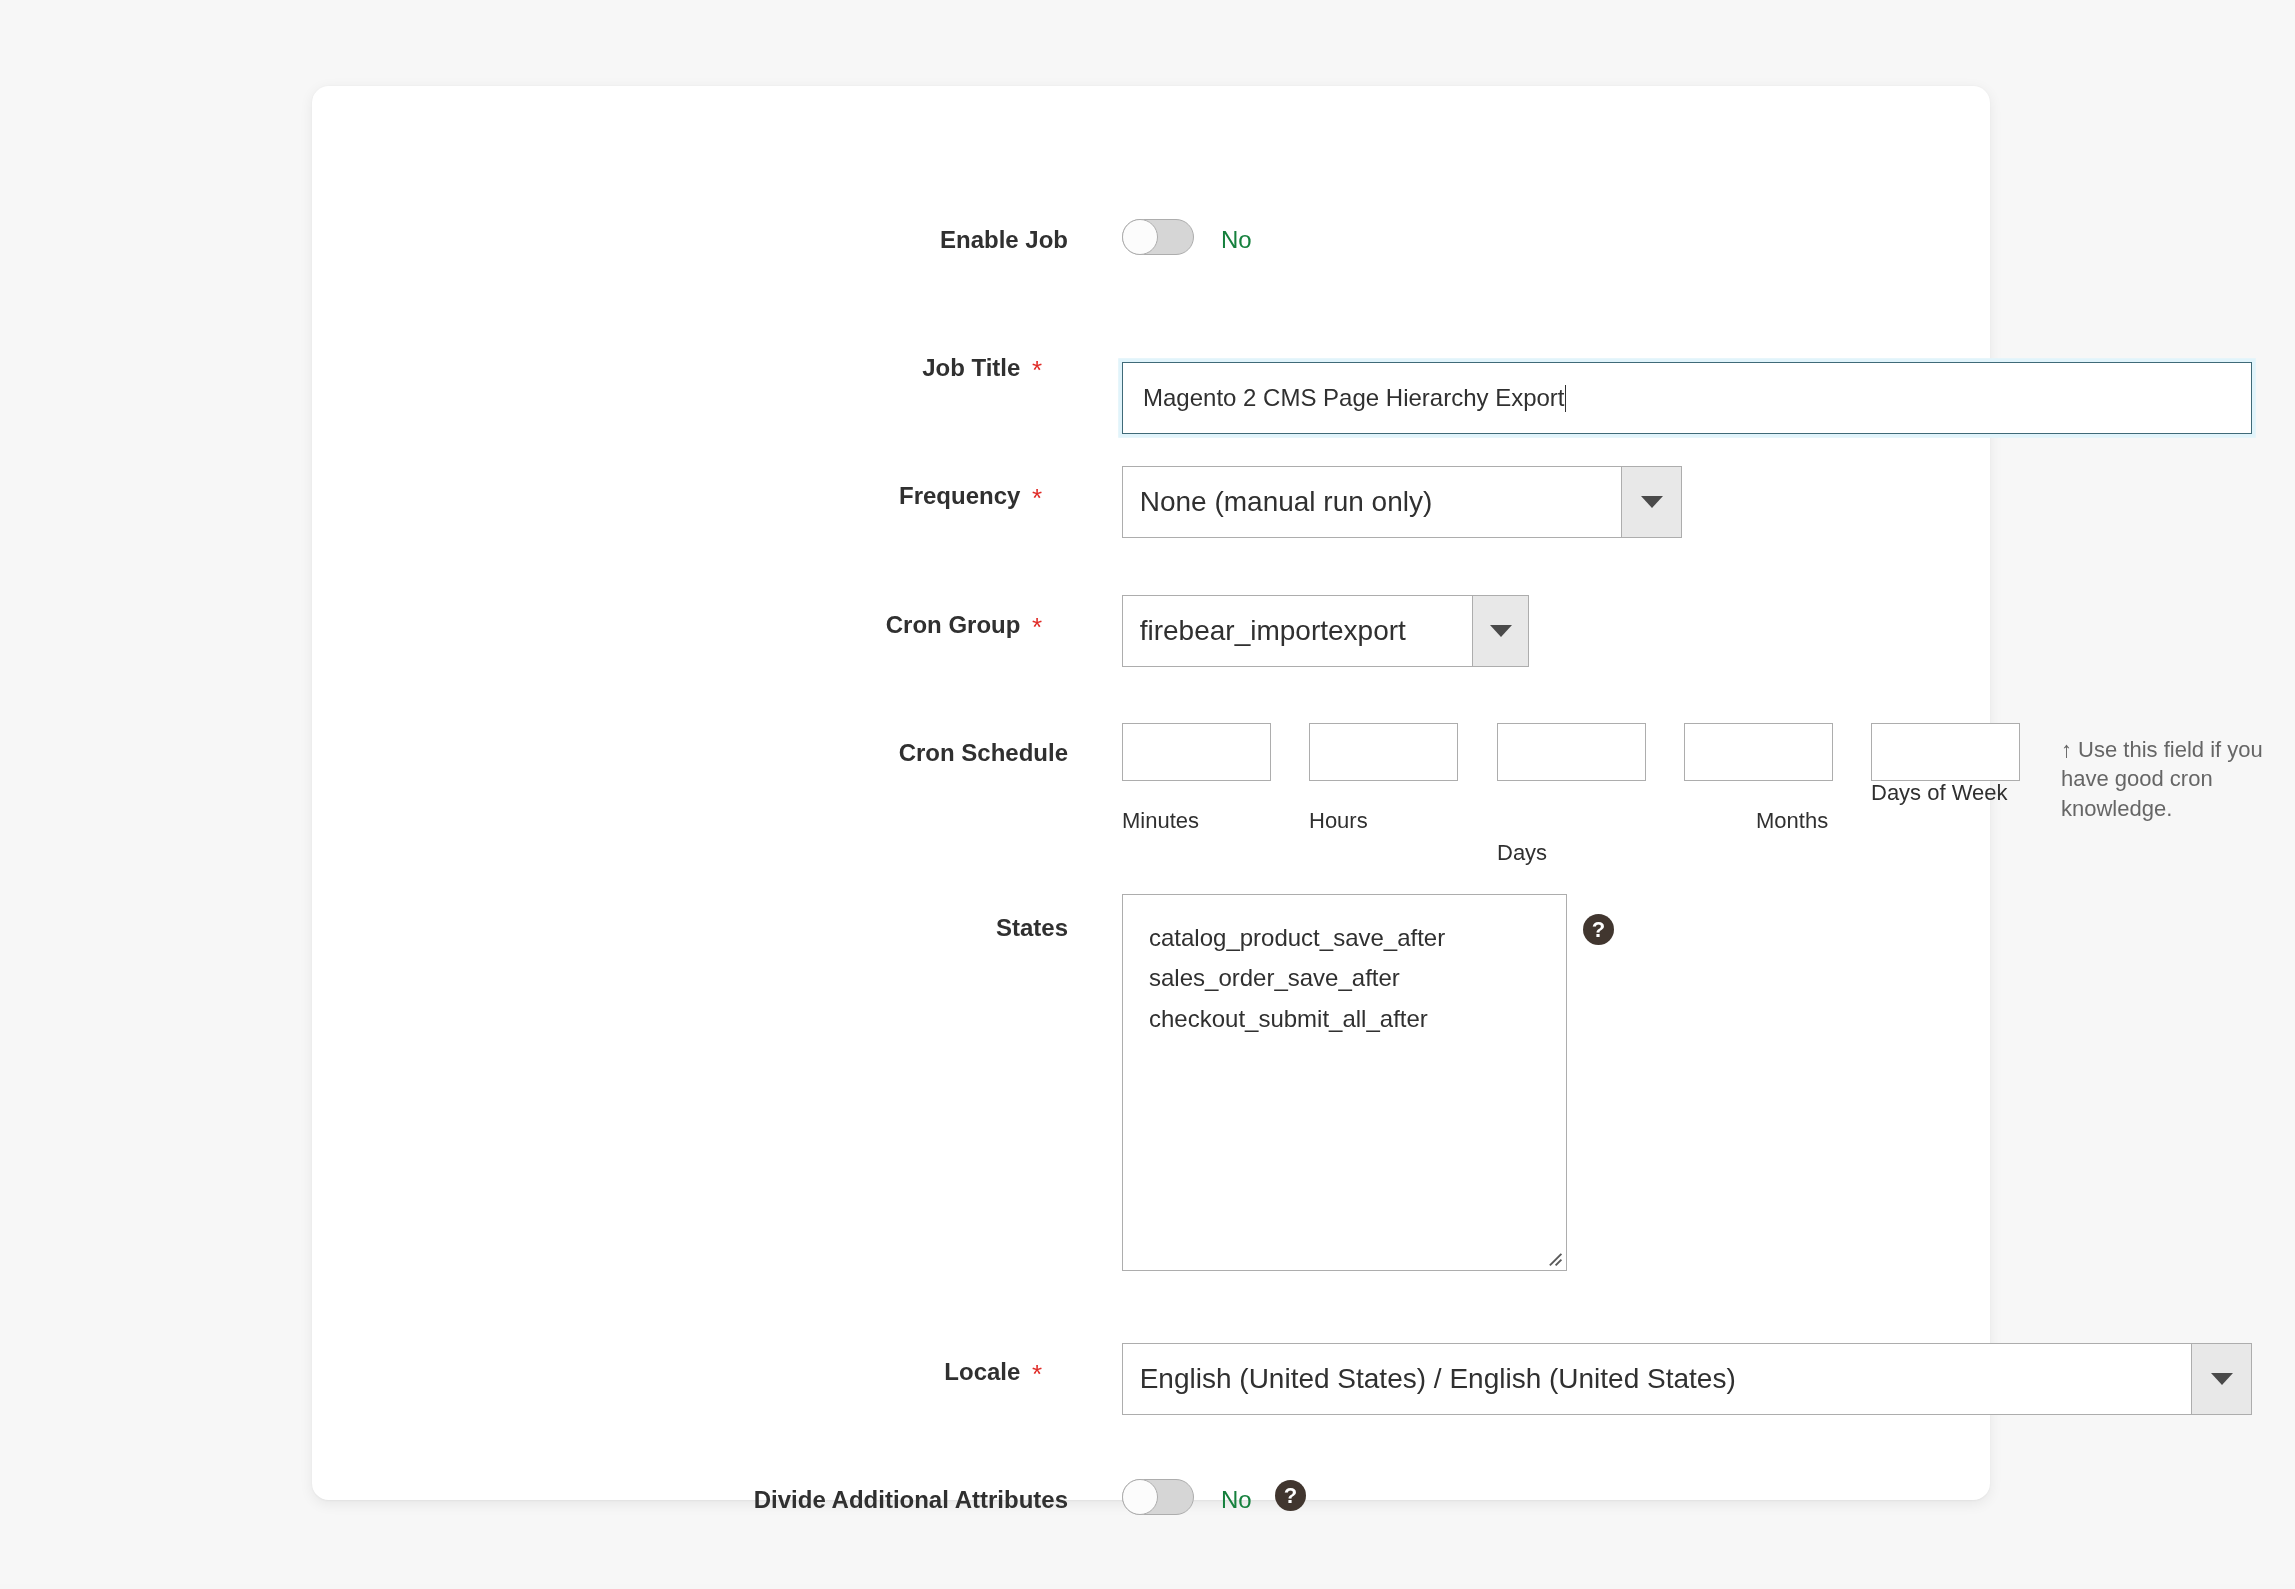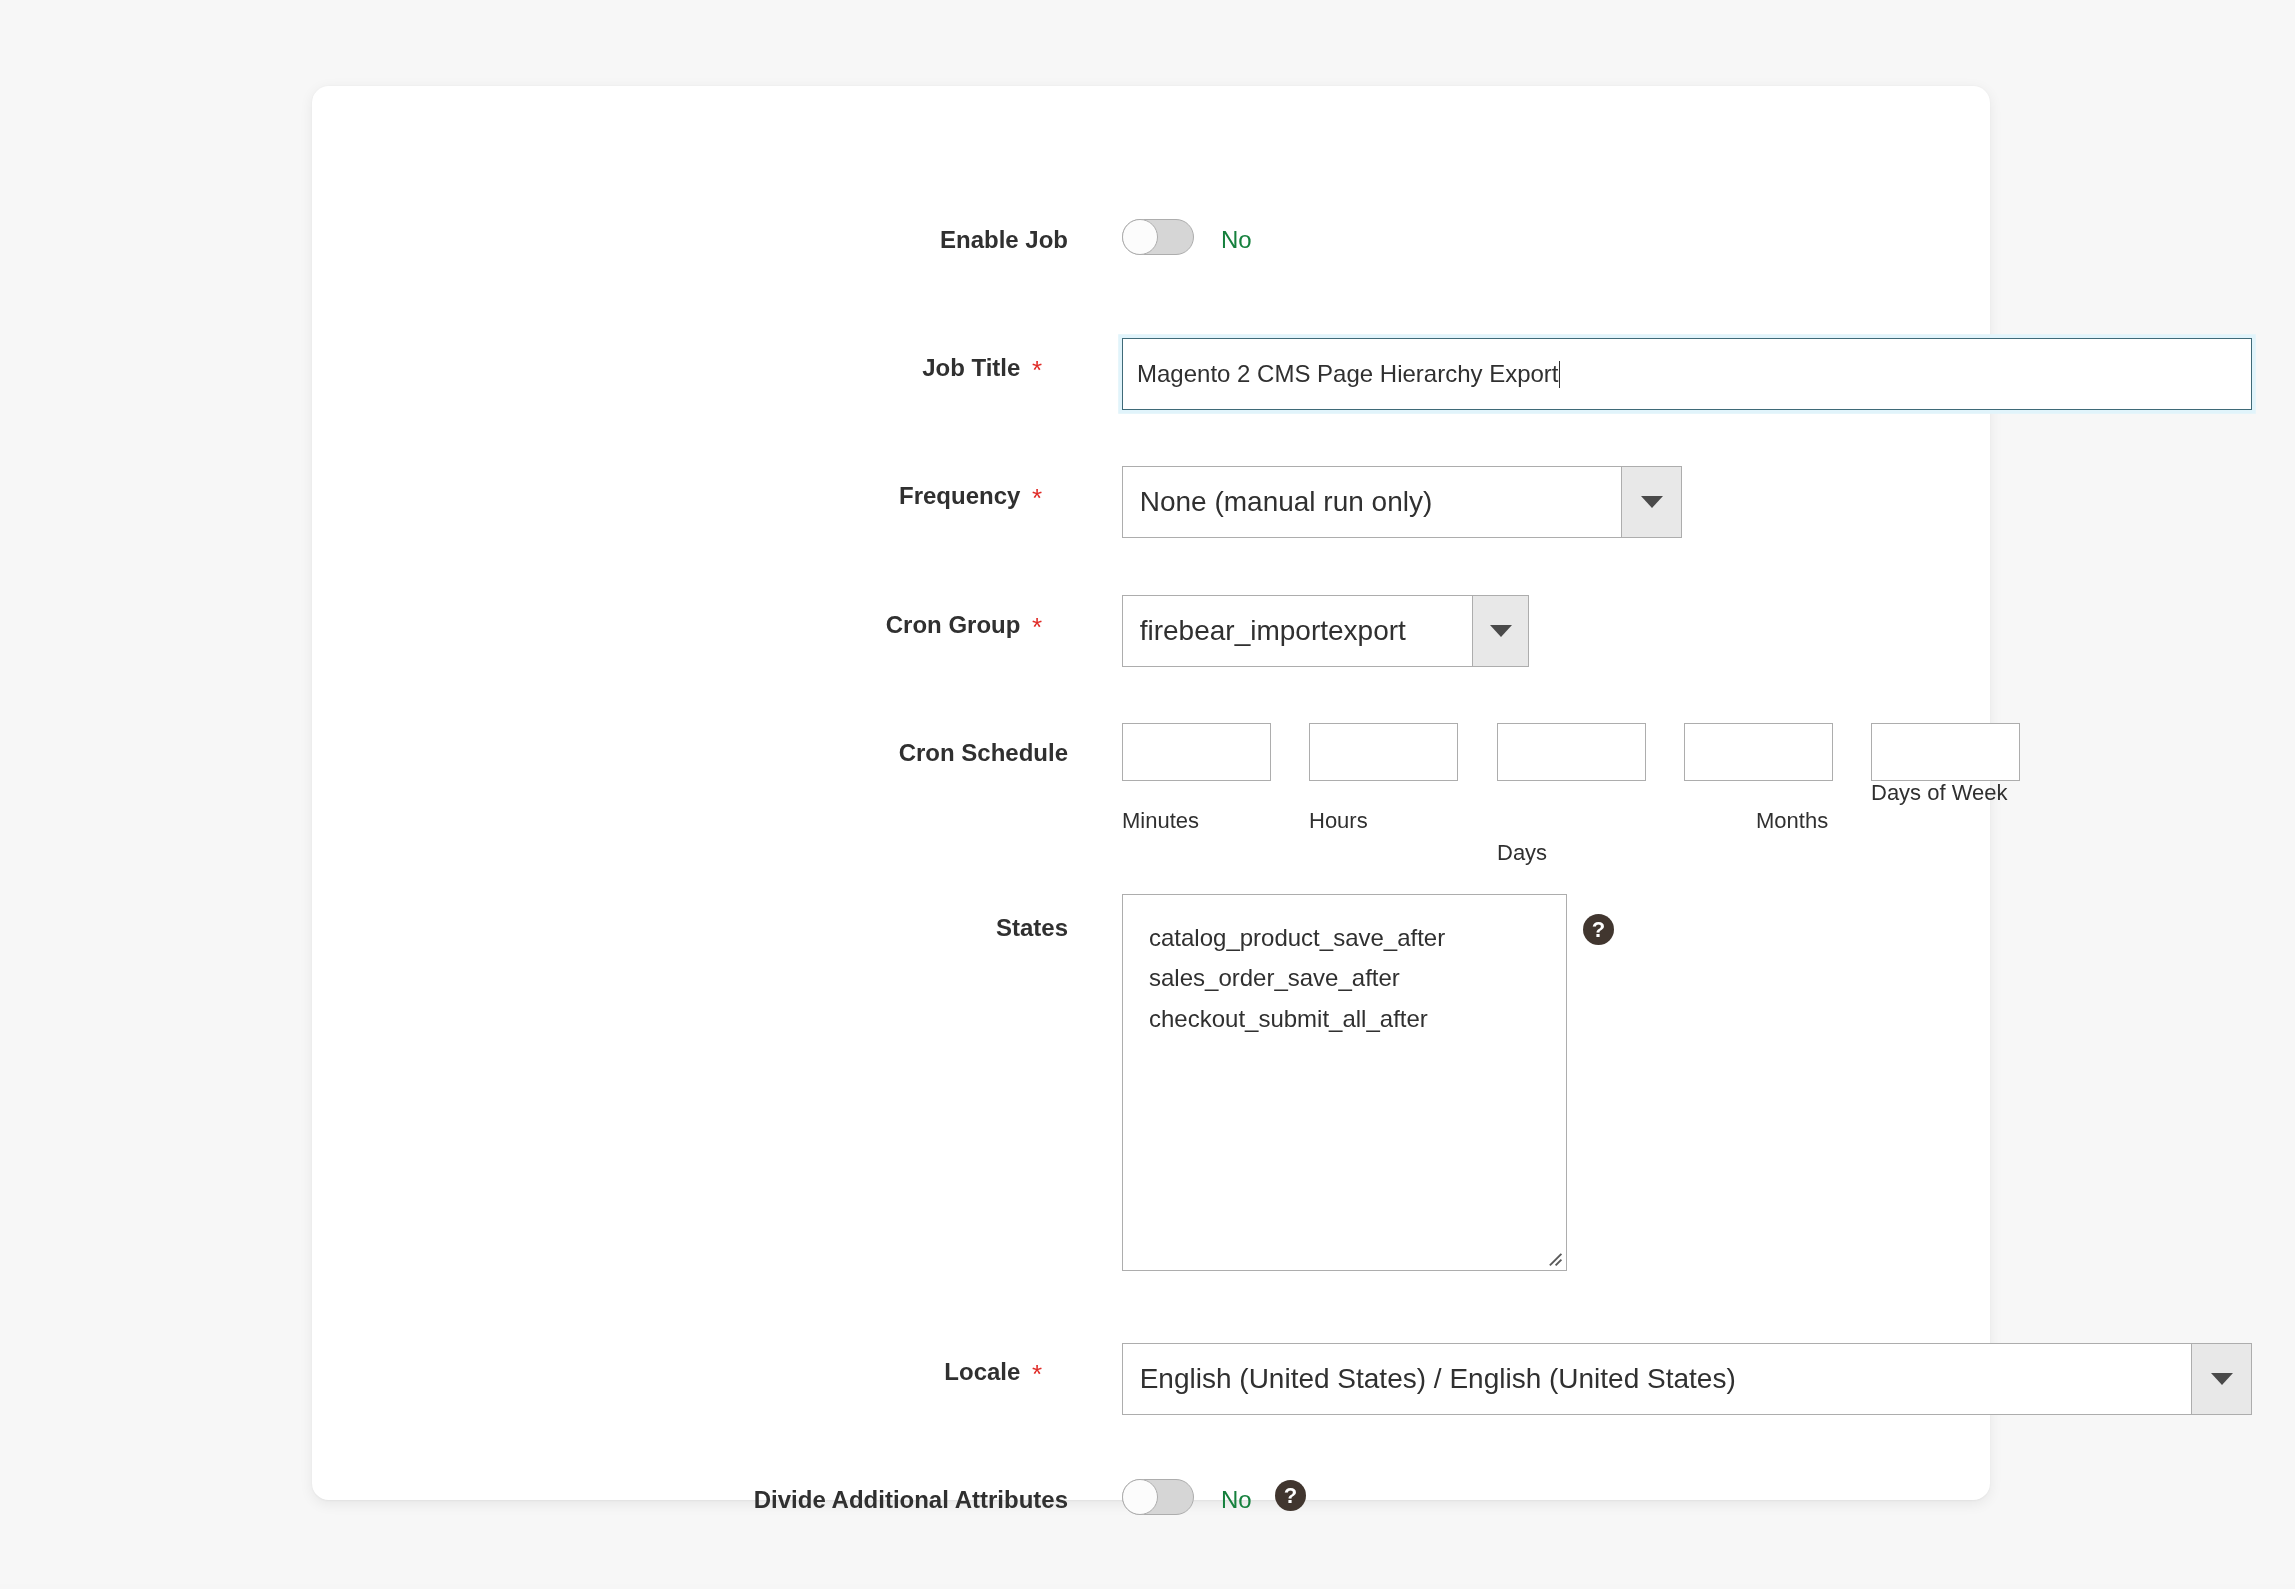--- a/index.html
+++ b/index.html
@@ -75,22 +75,23 @@
 
   
   .input {
     position: absolute;
     background: #ffffff;
     border: 1.3px solid #adadad;
     font-size: 24px;
     color: #303030;
     display: flex;
     align-items: center;
-    padding: 0 14px;
+    padding: 0 20px;
     font-family: "Liberation Sans", sans-serif;
+    margin-top: 24px;
   }
   .input.focused {
     border: 1.9px solid #3f6a78;
     box-shadow: 0 0 0 3.8px #e1f4fb;
   }
   .caret {
     display: inline-block;
     width: 1.3px;
     height: 27px;
     background: #303030;
@@ -242,20 +243,21 @@
 
     <div class="cronbox" style="left:1185px; top:637px; width:149px; height:58px;"></div>
     <div class="cronlabel" style="left:1185px; top:754px;">Days</div>
 
     <div class="cronbox" style="left:1372px; top:637px; width:149px; height:58px;"></div>
     <div class="cronlabel" style="left:1444px; top:722px;">Months</div>
 
     <div class="cronbox" style="left:1559px; top:637px; width:149px; height:58px;"></div>
     <div class="cronlabel" style="left:1559px; top:694px;">Days of Week</div>
 
+    <div class="cronhelp" style="left:1749px; top:649px;">↑ Use this field if you have good cron knowledge.</div>
 
     <div class="lbl-wrap" style="left:282px; top:828px; width:474px;">
       <span>States</span>
     </div>
     <div class="textarea" style="left:810px; top:808px; width:445px; height:377px;">
       <div class="ta-line">catalog_product_save_after</div>
       <div class="ta-line">sales_order_save_after</div>
       <div class="ta-line">checkout_submit_all_after</div>
       <svg class="resize-handle" viewBox="0 0 26 26">
         <line x1="24" y1="6" x2="6" y2="24" stroke="#5a5a5a" stroke-width="3"></line>

